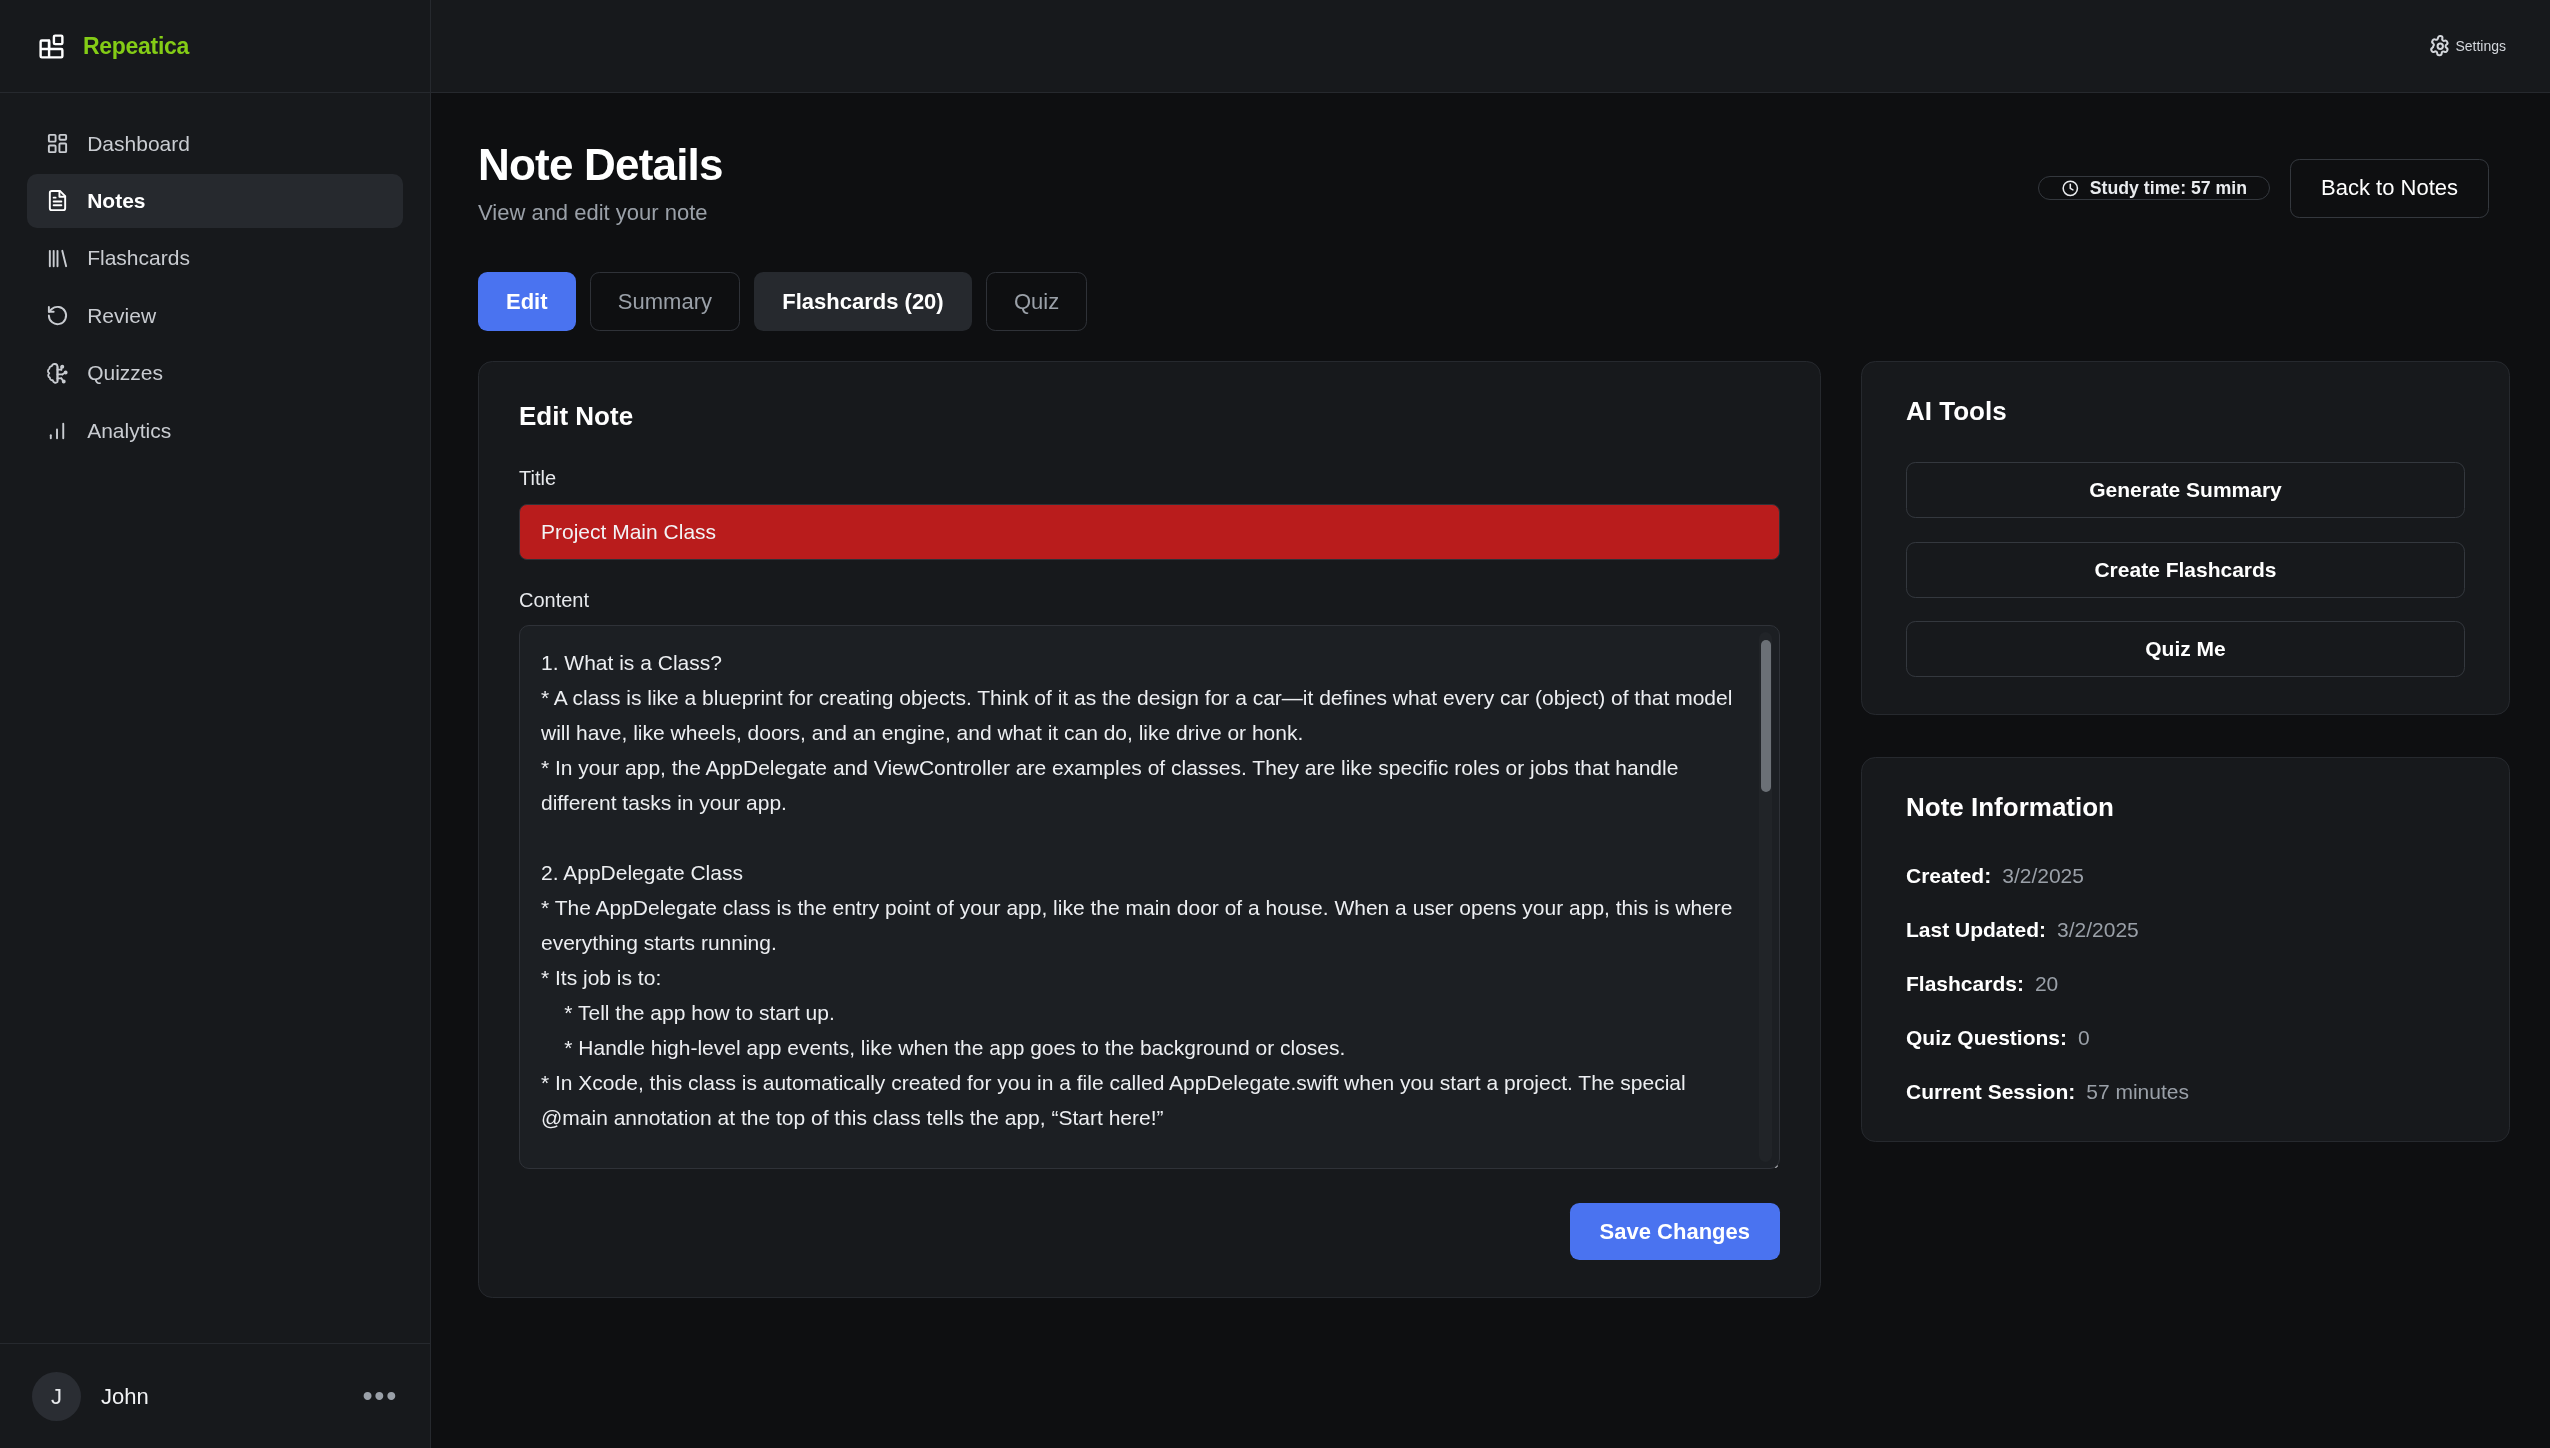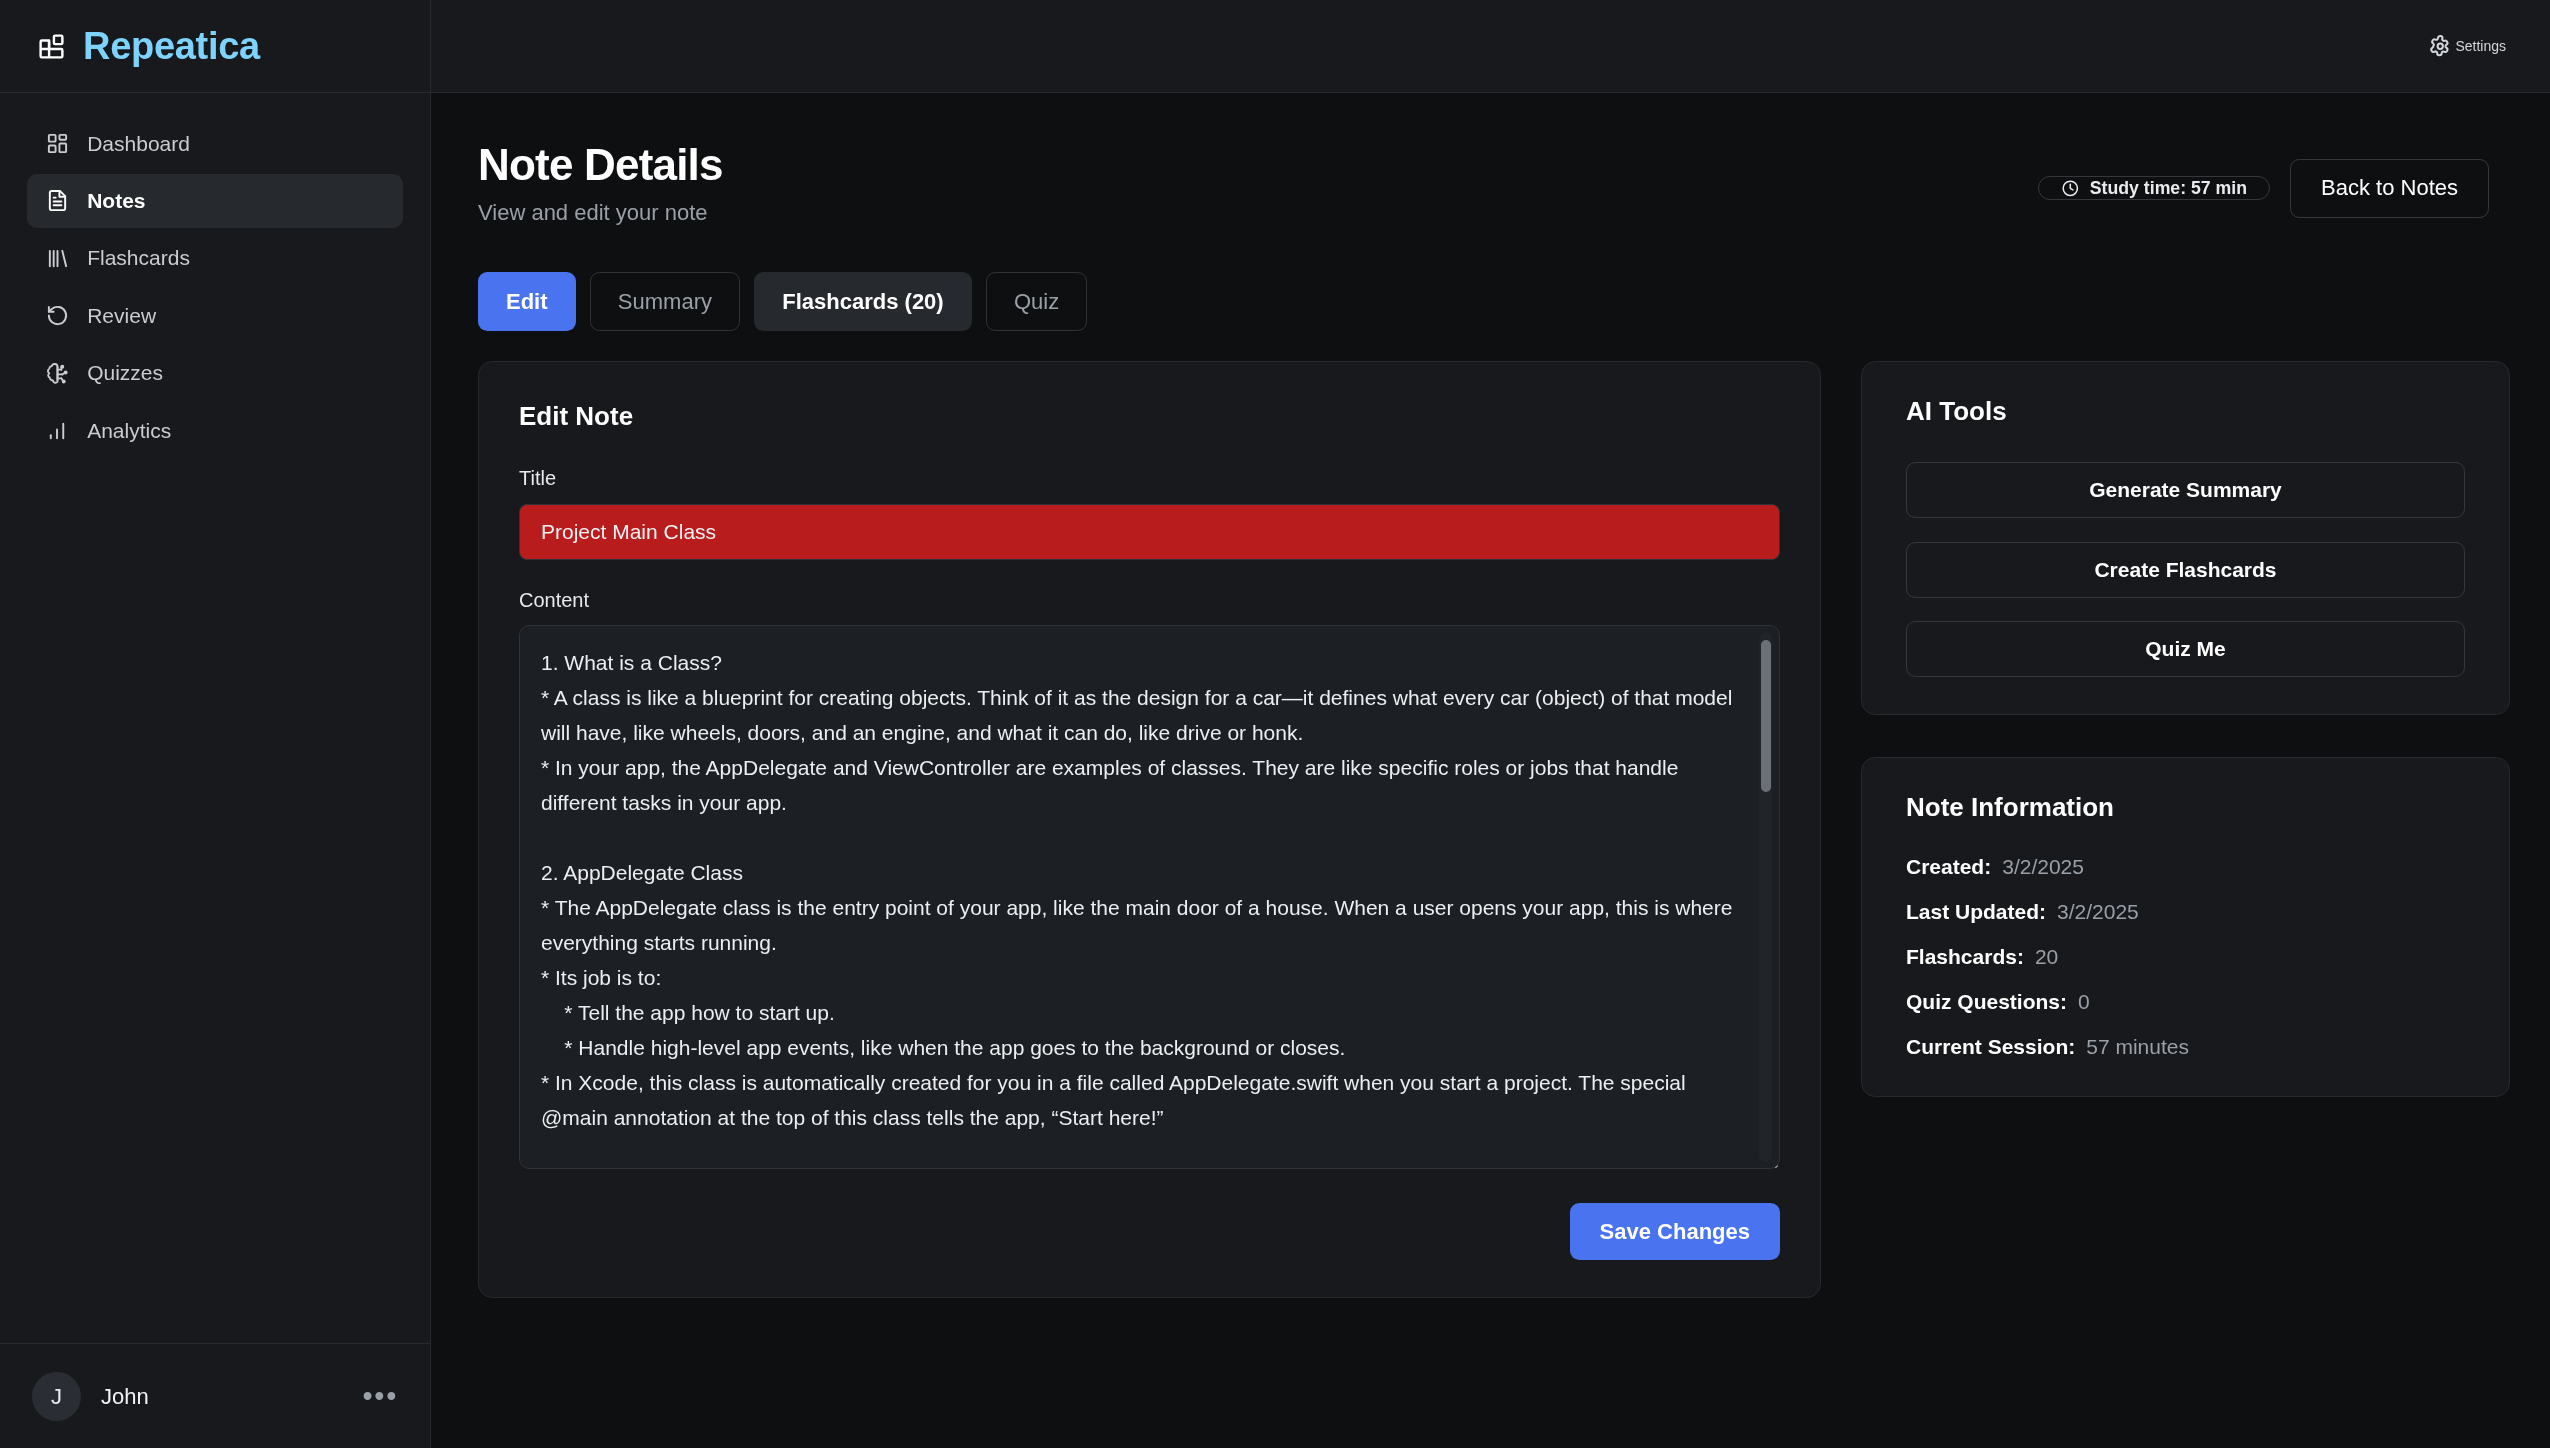--- a/index.html
+++ b/index.html
@@ -19,21 +19,21 @@
     display: flex; flex-direction: column; flex: 0 0 431px;
   }
   #brand {
     height: 93px; flex: 0 0 93px;
     display: flex; align-items: center; gap: 17px;
     padding: 0 37px;
     border-bottom: 0.8px solid #26292e;
   }
   #brand .logo { width: 29px; height: 29px; display: block; }
   #brand .name {
-    color: #7dd3fc; font-size: 38px; font-weight: bold; letter-spacing: -0.3px;
+    color: #84cc16; font-size: 23px; font-weight: bold; letter-spacing: -0.3px;
   }
   #nav { padding: 23.6px 27px 0 27px; display: flex; flex-direction: column; gap: 3.4px; }
   .nav-item {
     height: 54px; display: flex; align-items: center; gap: 18.6px;
     padding: 0 18.6px; border-radius: 10px; cursor: pointer;
     color: #c9ccd1; font-size: 21px;
   }
   .nav-item.active { background: #26292e; color: #ffffff; font-weight: bold; }
   .nav-item .ico { width: 23px; height: 23px; flex: 0 0 23px; display: block; }
   #sidebar-spacer { flex: 1 1 auto; }
@@ -159,21 +159,21 @@
   .panel h3 { color: #ffffff; font-size: 26px; font-weight: bold; }
   #ai-actions { display: flex; flex-direction: column; gap: 23.6px; margin-top: 35px; }
   .ai-btn {
     height: 56px; width: 100%; border: 0.8px solid #34383e; border-radius: 9.3px;
     background: transparent; color: #ffffff; font-size: 21px; font-weight: bold;
     cursor: pointer; font-family: "Liberation Sans", sans-serif;
   }
   #info-list { margin-top: 32px; display: flex; flex-direction: column; gap: 21px; }
   .info-row { display: flex; align-items: baseline; gap: 11px; }
   .info-row .k { color: #ffffff; font-size: 21px; font-weight: bold; }
-  .info-row .v { color: #9aa0a8; font-size: 21px; }
+  .info-row .v { color: #9aa0a8; font-size: 21px; margin-top: 9px; }
 </style>
 </head>
 <body>
 
 <aside id="sidebar">
 
   <div id="brand">
     <svg class="logo" viewBox="0 0 24 24" fill="none" stroke="#ffffff" stroke-width="2" stroke-linecap="round" stroke-linejoin="round">
       <rect x="14" y="3" width="7" height="7" rx="1"></rect>
       <path d="M10 21V8a1 1 0 0 0-1-1H4a1 1 0 0 0-1 1v12a1 1 0 0 0 1 1h16a1 1 0 0 0 1-1v-5a1 1 0 0 0-1-1H3"></path>

